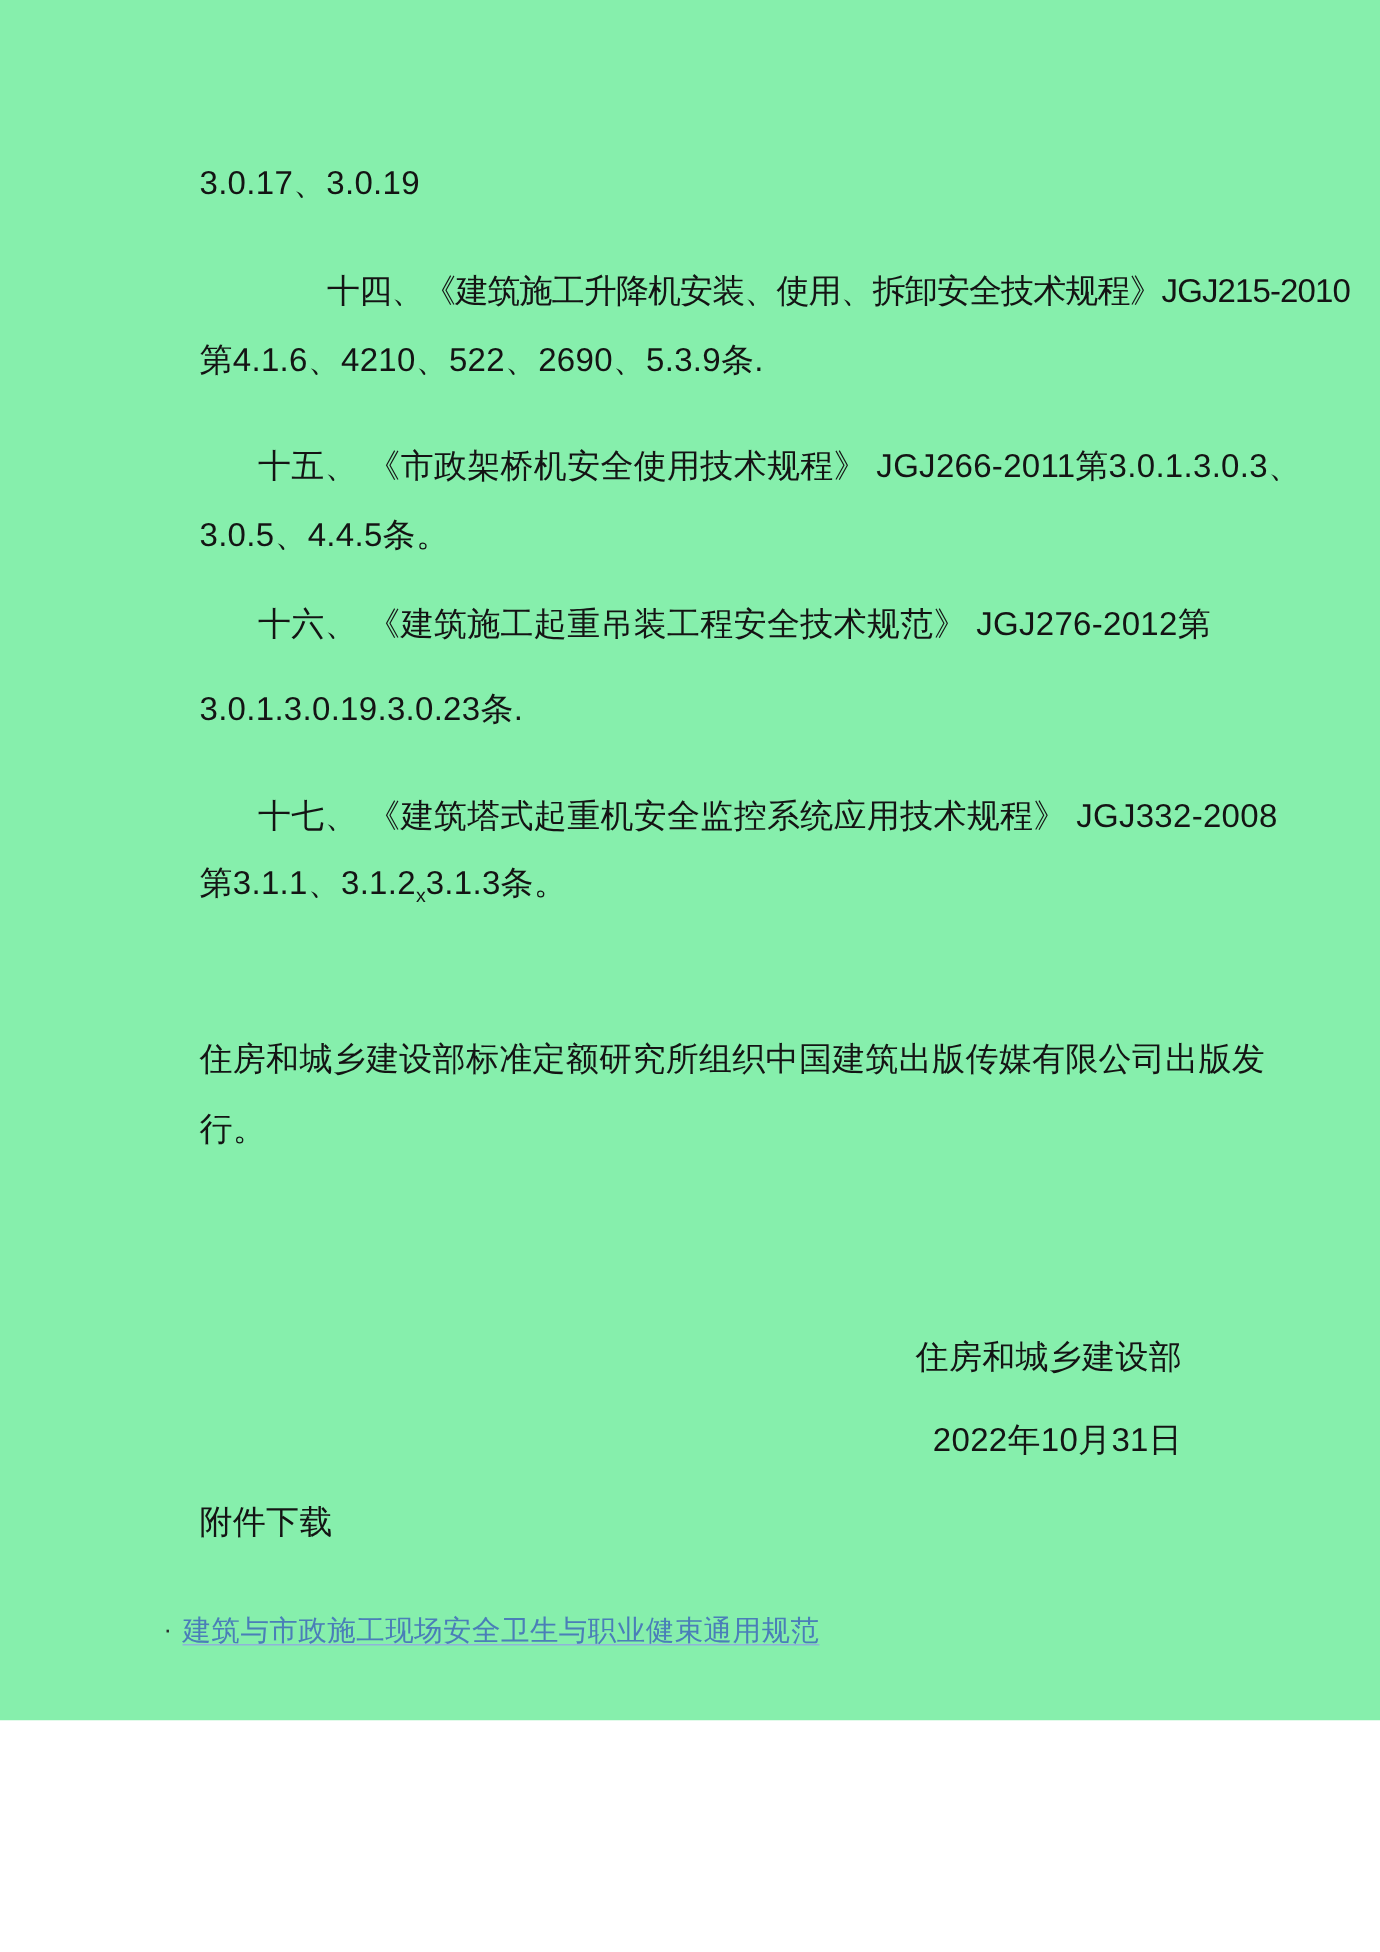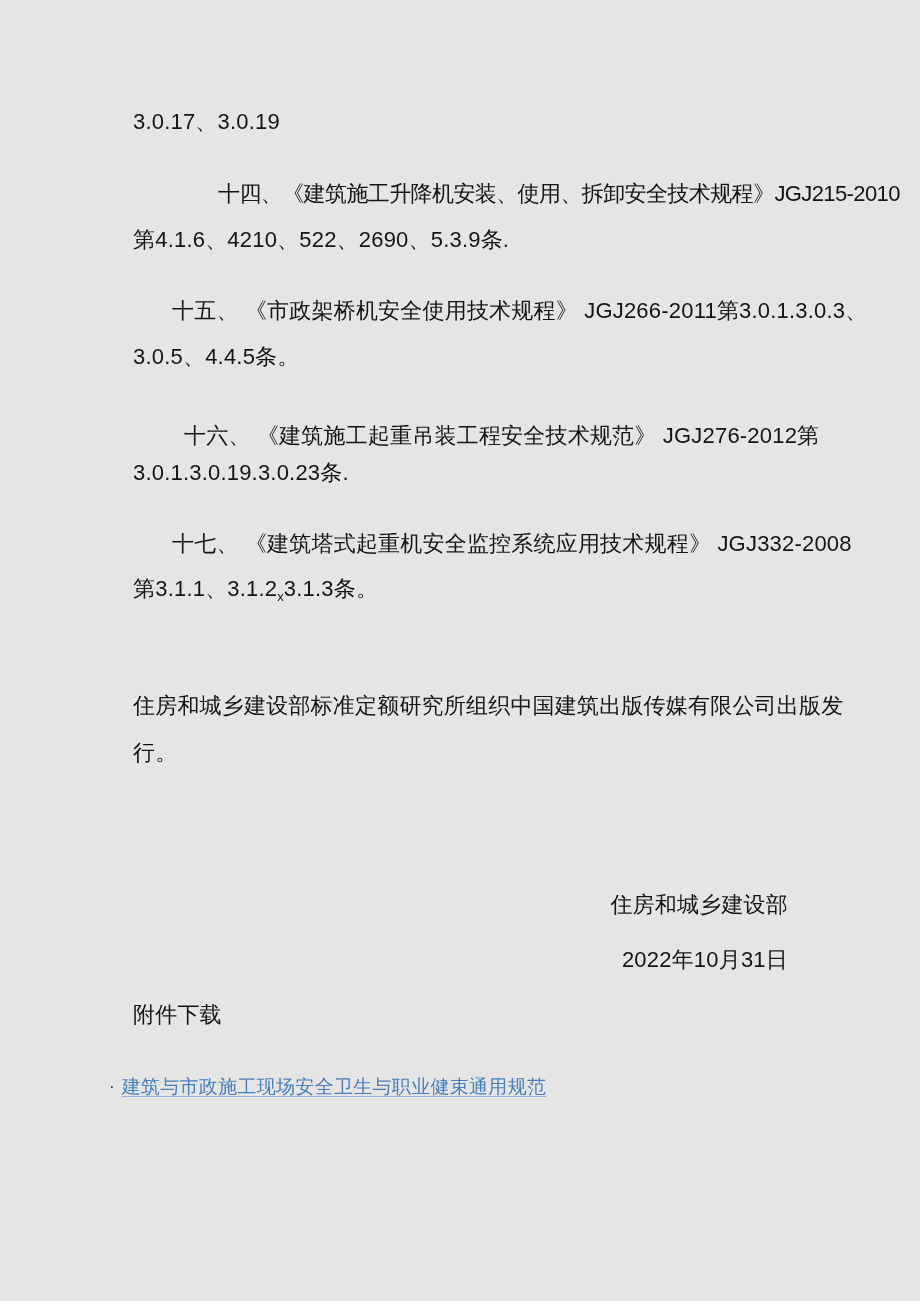--- a/index.html
+++ b/index.html
@@ -3,22 +3,22 @@
 <meta charset="utf-8">
 <style>
   html, body {
     margin: 0;
     padding: 0;
     background: #ffffff;
   }
   .page {
     position: relative;
     width: 920px;
-    height: 1301px;
-    background: #e5e5e5;
+    height: 1147px;
+    background: #86efac;
     overflow: hidden;
     font-family: "Liberation Sans", "DejaVu Sans", sans-serif;
     color: #141414;
   }
   .line {
     position: absolute;
     white-space: nowrap;
     font-size: 22px;
     line-height: 28px;
     letter-spacing: 0.2px;
@@ -62,21 +62,21 @@
 <div class="page">
 
   <div class="line" style="left:133px; top:108px;">3.0.17、3.0.19</div>
 
   <div class="line condensed" style="left:172px; top:180px;">十四、《建筑施工升降机安装、使用、拆卸安全技术规程》JGJ215-2010</div>
   <div class="line" style="left:133px; top:226px;">第4.1.6、4210、522、2690、5.3.9条.</div>
 
   <div class="line" style="left:172px; top:297px;">十五、 《市政架桥机安全使用技术规程》 JGJ266-2011第3.0.1.3.0.3、</div>
   <div class="line" style="left:133px; top:343px;">3.0.5、4.4.5条。</div>
 
-  <div class="line" style="left:172px; top:422px;margin-left:12px;">十六、 《建筑施工起重吊装工程安全技术规范》 JGJ276-2012第</div>
+  <div class="line" style="left:172px; top:402px;">十六、 《建筑施工起重吊装工程安全技术规范》 JGJ276-2012第</div>
   <div class="line" style="left:133px; top:459px;">3.0.1.3.0.19.3.0.23条.</div>
 
   <div class="line" style="left:172px; top:530px;">十七、 《建筑塔式起重机安全监控系统应用技术规程》 JGJ332-2008</div>
   <div class="line" style="left:133px; top:575px;"><span>第3.1.1、3.1.2</span><span class="sub-x">x</span><span>3.1.3条。</span></div>
 
   <div class="line" style="left:133px; top:692px;">住房和城乡建设部标准定额研究所组织中国建筑出版传媒有限公司出版发</div>
   <div class="line" style="left:133px; top:739px;">行。</div>
 
   <div class="line right" style="right:132px; top:891px;">住房和城乡建设部</div>
   <div class="line right" style="right:132px; top:946px;">2022年10月31日</div>

